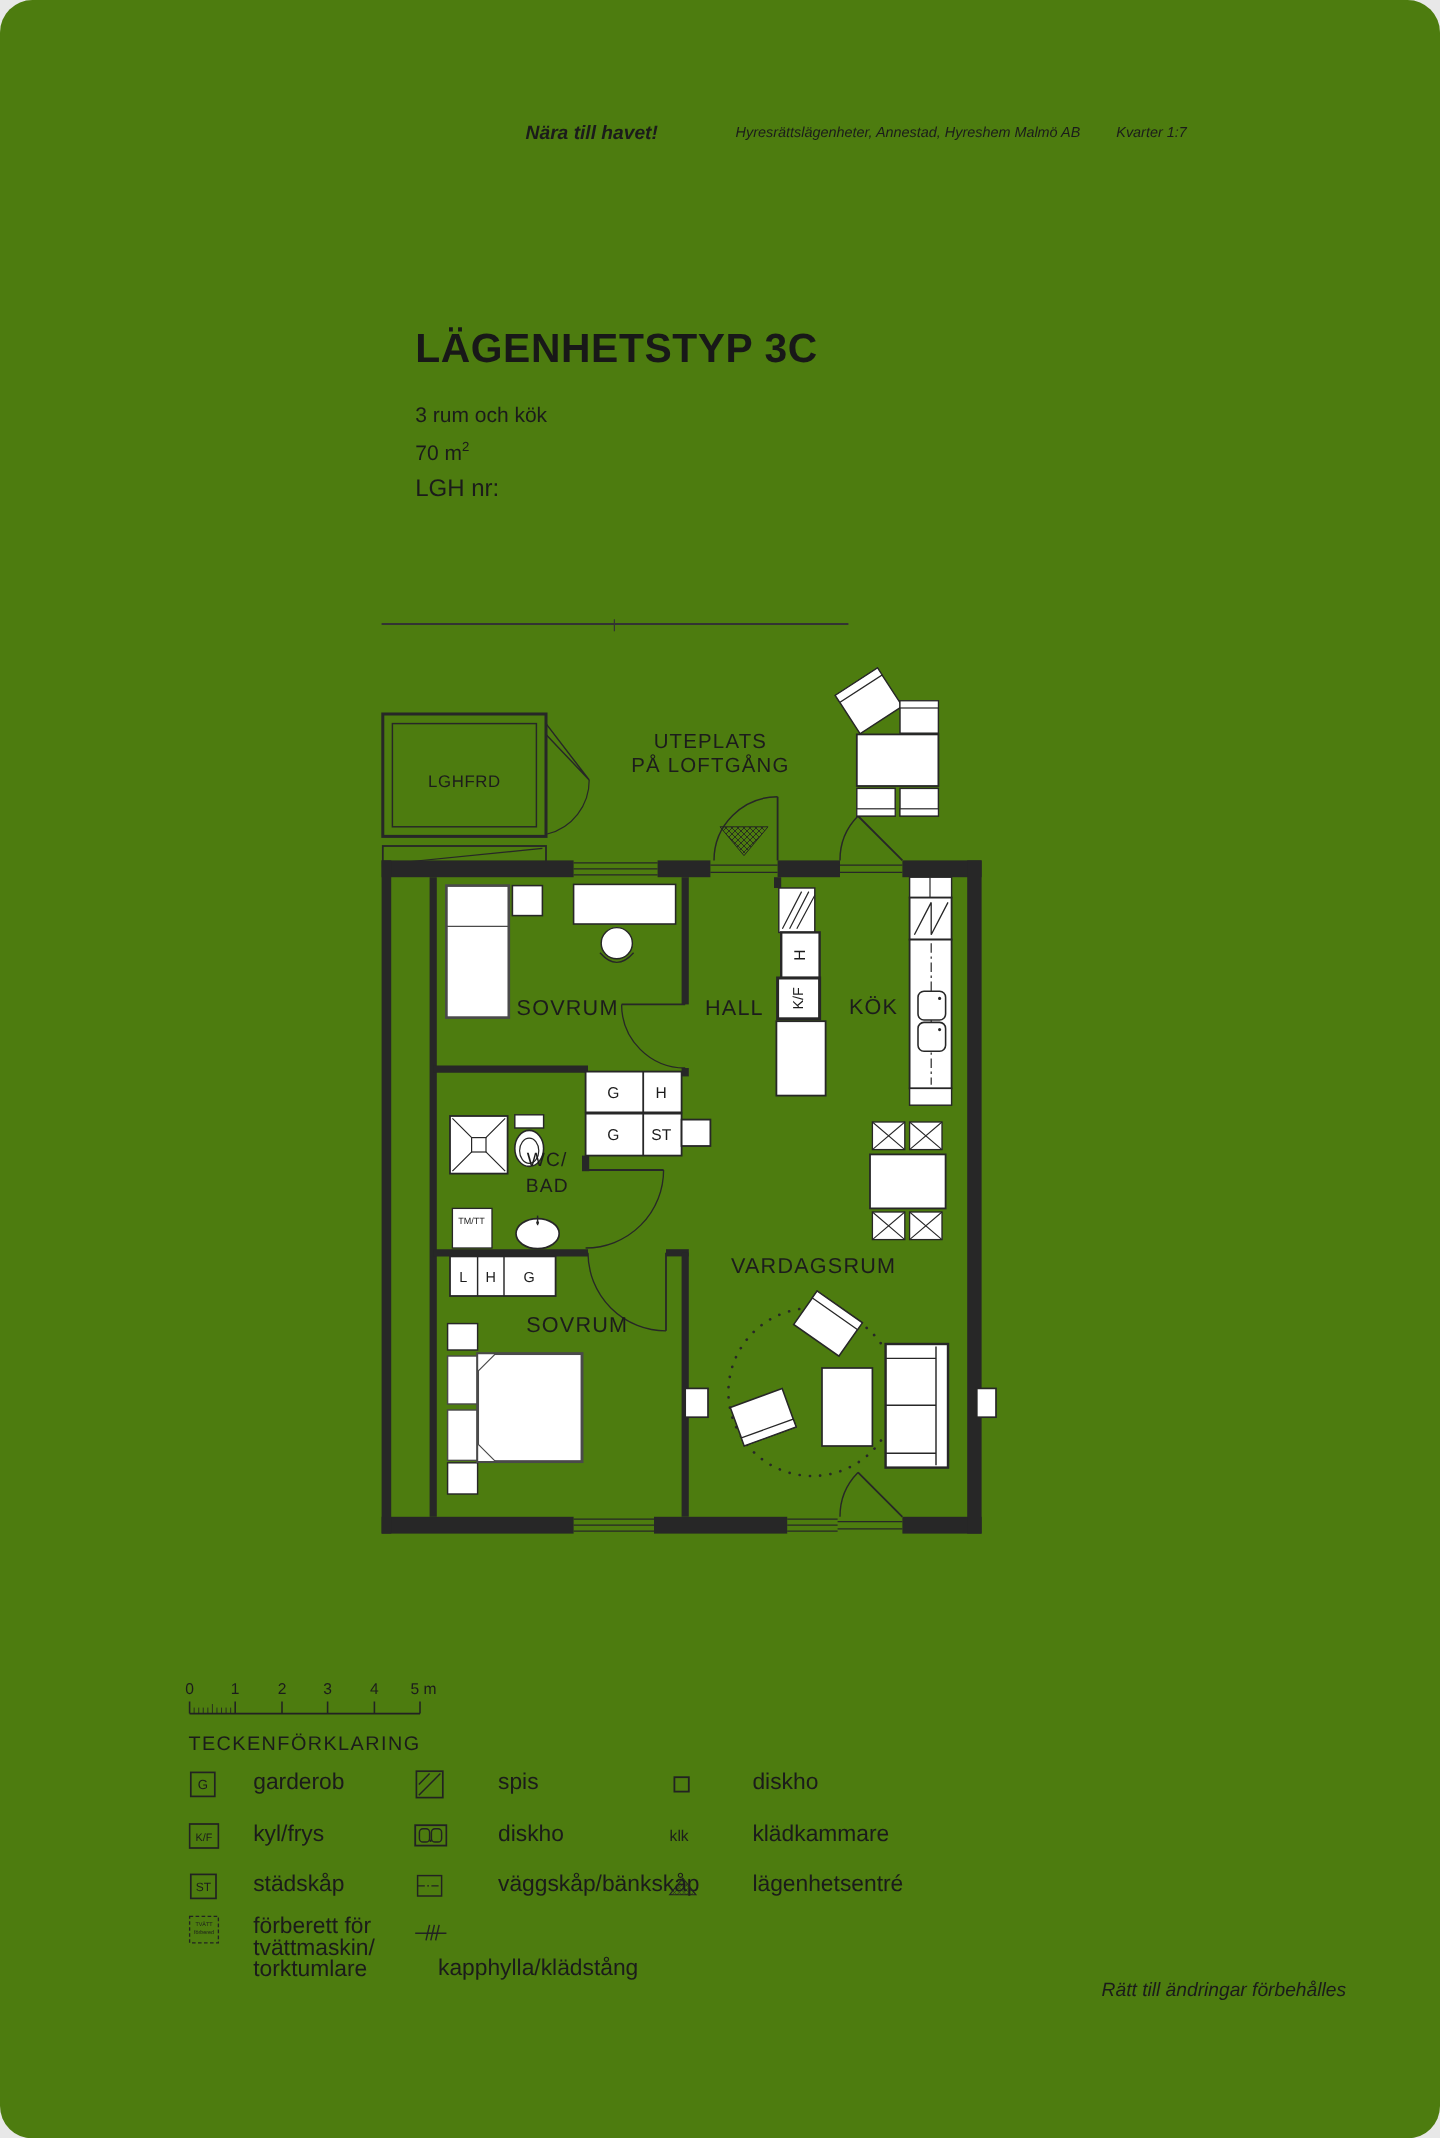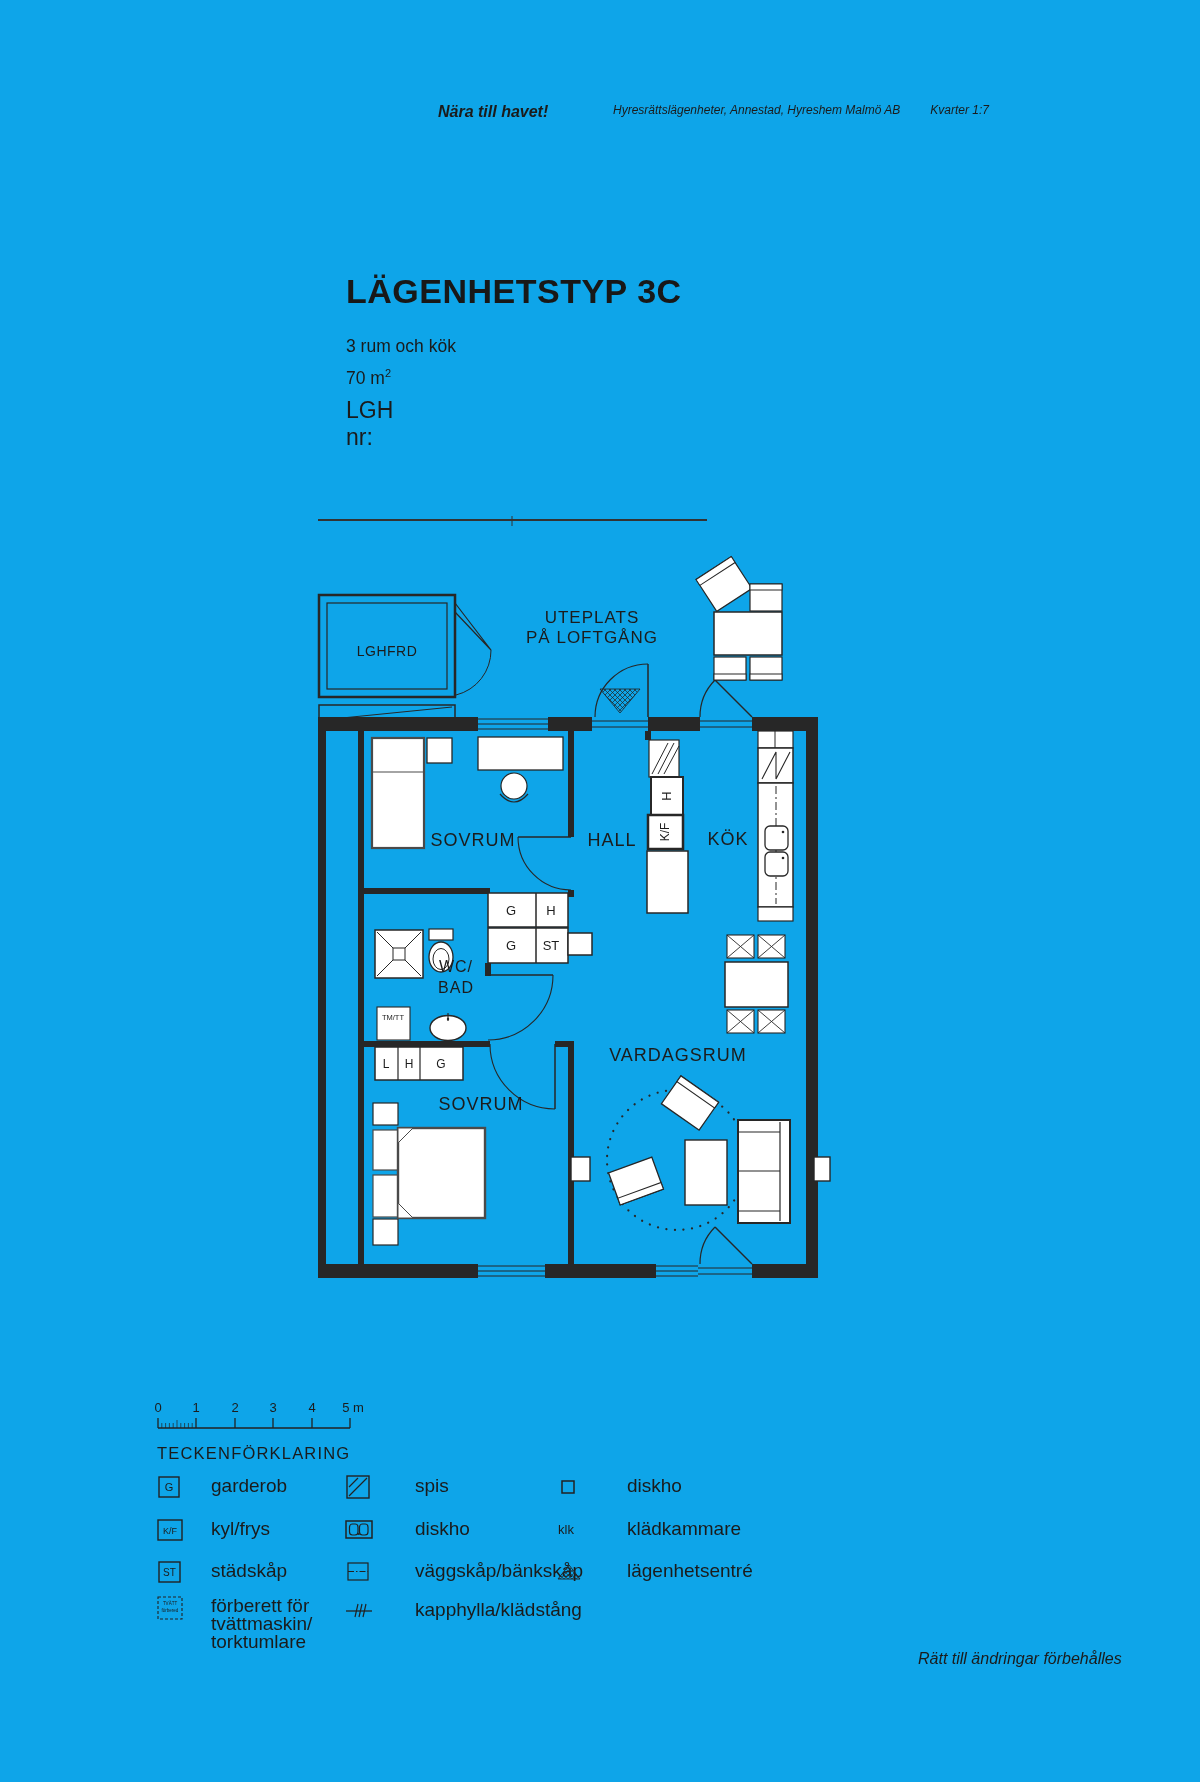--- a/index.html
+++ b/index.html
@@ -1,28 +1,28 @@
 <!DOCTYPE html>
 <html><head>
 <meta charset="utf-8">
 <style>
   html,body{margin:0;padding:0;background:#e8e8e8;}
-  .page{position:relative;width:1200px;height:1782px;background:#0ea5e9;
-        font-family:"Liberation Sans",sans-serif;color:#1b1b1b;overflow:hidden;}
+  .page{position:relative;width:1200px;height:1782px;background:#4d7c0f;
+        font-family:"Liberation Sans",sans-serif;color:#1b1b1b;overflow:hidden;border-radius:27px;}
   .abs{position:absolute;}
   
   .hdr-left{left:438px;top:103px;font-size:16px;font-style:italic;font-weight:bold;}
   .hdr-right{left:613px;top:103px;font-size:12px;font-style:italic;display:flex;gap:30px;white-space:nowrap;}
   
   .title-block{left:346px;top:274px;}
   .title-block h1{margin:0 0 15px 0;font-size:34px;line-height:1;font-weight:bold;letter-spacing:.5px;color:#181818;}
   .t-rooms{font-size:17.5px;margin-bottom:10px;margin-top:28px;}
   .t-area{font-size:17.5px;margin-bottom:8px;}
   .t-area sup{font-size:11px;}
-  .t-lgh{display:flex;font-size:23px;}
+  .t-lgh{display:flex;font-size:20px;}
   .t-lgh .lbl{width:73px;flex:none;}
   .t-lgh .rows div{line-height:25px;}
   
   svg text{font-family:"Liberation Sans",sans-serif;fill:#1c1c1c;}
   
   .legend-head{left:157px;top:1444px;font-size:16.5px;letter-spacing:1.2px;}
   .lg-item{display:flex;align-items:flex-start;}
   .lg-item .ic{flex:none;}
   .lg-item .tx{font-size:19px;line-height:18px;padding-top:3px;margin-left:20px;}
   .c1 .ic{width:34px;} .c2 .ic{width:50px;} .c3 .ic{width:51px;}
@@ -344,21 +344,21 @@
   </div>
   <div class="abs lg-item c2" style="left:345px;top:1559px;">
     <span class="ic">
       <svg width="26" height="26" viewBox="0 0 26 26">
           <rect x="3" y="4" width="20" height="17" fill="none" stroke="#222" stroke-width="1.2"></rect>
           <path d="M3,12.5 H23" stroke="#222" stroke-width="1.1" stroke-dasharray="6 2 1.5 2" fill="none"></path>
         </svg>
     </span>
       <span class="tx">väggskåp/bänkskåp</span>
   </div>
-  <div class="abs lg-item c2" style="left:345px;top:1598px;">
+  <div class="abs lg-item c2" style="left:345px;top:1598px;flex-direction:column;">
     <span class="ic">
       <svg width="28" height="26" viewBox="0 0 28 26">
           <path d="M1,13 H27" stroke="#222" stroke-width="1.3" fill="none"></path>
           <path d="M10,19 L13,6 M14,19 L17,6 M18,19 L21,6" stroke="#222" stroke-width="1.2" fill="none"></path>
         </svg>
     </span>
       <span class="tx">kapphylla/klädstång</span>
   </div>
 
   <div class="abs lg-item c3" style="left:556px;top:1474px;">

